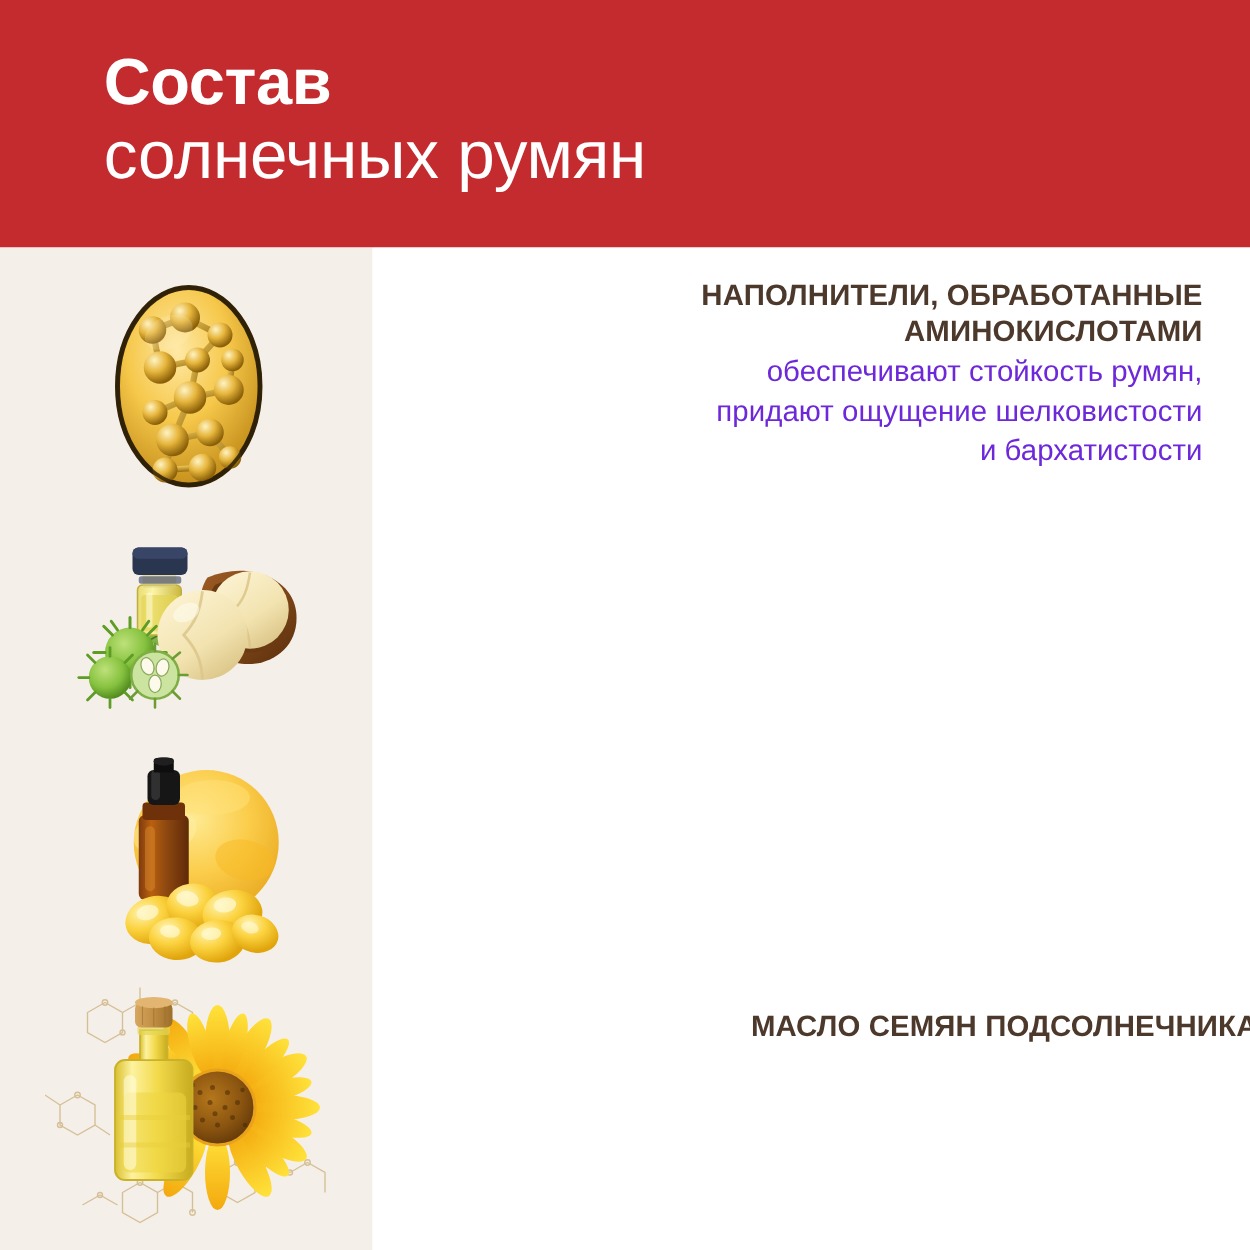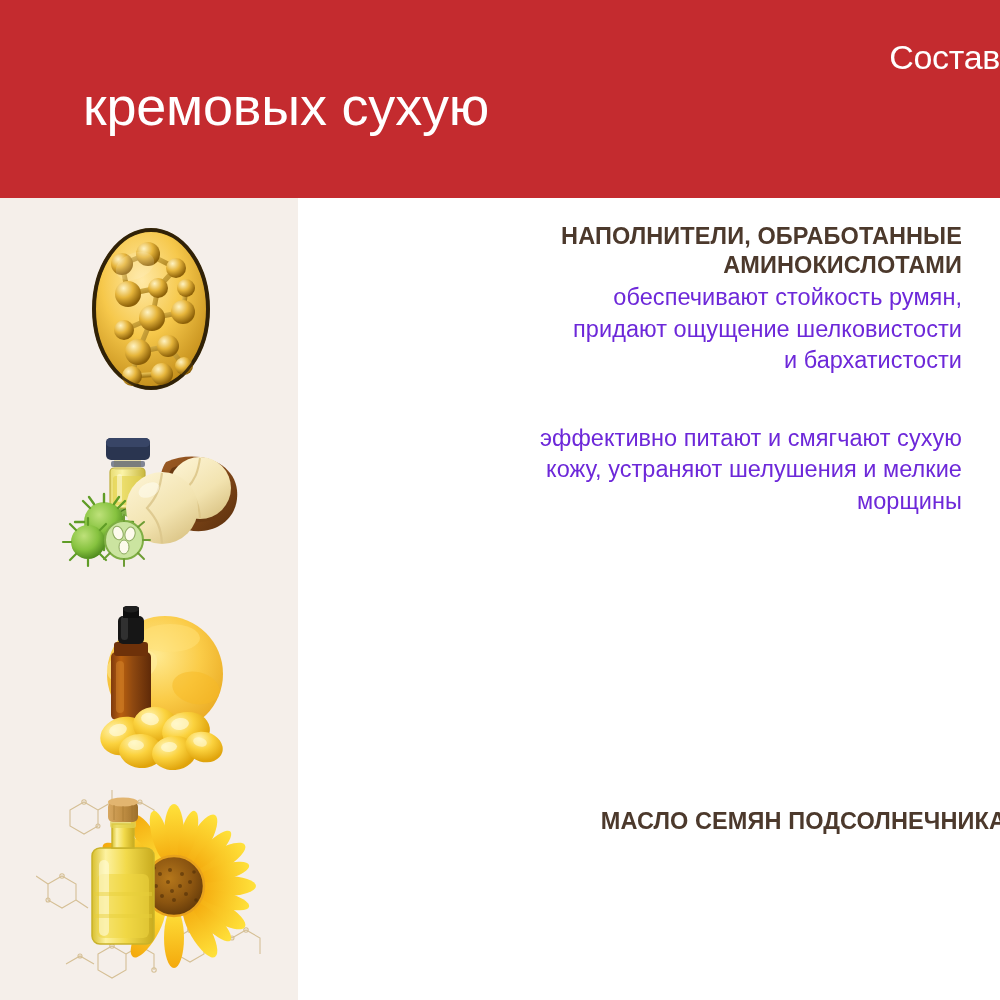--- a/index.html
+++ b/index.html
@@ -20,28 +20,27 @@
   .header {
     position: absolute;
     left: 0; top: 0;
     width: 1000px;
     height: 198px;
     background: #C42B2F;
     box-sizing: border-box;
     padding: 40px 0 0 83px;
   }
   .title-bold {
-    font-size: 34px;
-    font-weight: 400;
+    font-size: 52px;
+    font-weight: 700;
     color: #ffffff;
     line-height: 1.02;
     letter-spacing: -0.3px;
     margin: 0;
     white-space: nowrap;
-    text-align: right;
   }
   .title-light {
     font-size: 54px;
     font-weight: 300;
     color: #ffffff;
     line-height: 1.15;
     letter-spacing: -0.2px;
     margin: 0;
     white-space: nowrap;
   }
@@ -110,21 +109,21 @@
   
   .sun-wrap { left: 36px; top: 590px; width: 232px; height: 200px; }
 </style>
 </head>
 <body>
 
 <div class="page">
 
   <div class="header">
     <div class="title-bold">Состав</div>
-    <div class="title-light">кремовых сухую</div>
+    <div class="title-light">солнечных румян</div>
   </div>
 
   <div class="body-area">
 
     <div class="left-col">
 
       <div class="illu capsule-wrap">
         <svg width="126" height="166" viewBox="0 0 126 166">
           <defs>
             <radialGradient id="capG" cx="42%" cy="32%" r="78%">
@@ -463,23 +462,20 @@
     <div class="right-col">
 
       <div class="text-block" style="top:24px;">
         <div class="blk-title">НАПОЛНИТЕЛИ, ОБРАБОТАННЫЕ АМИНОКИСЛОТАМИ</div>
         <div class="blk-body">обеспечивают стойкость румян,
 придают ощущение шелковистости
 и бархатистости</div>
       </div>
 
       <div class="text-block" style="top:225px;">
-        <div class="blk-body">эффективно питают и смягчают сухую
-кожу, устраняют шелушения и мелкие
-морщины</div>
       </div>
 
       <div class="text-block" style="top:418px;">
       </div>
 
       <div class="text-block" style="top:609px;margin-left:44px;">
         <div class="blk-title">МАСЛО СЕМЯН ПОДСОЛНЕЧНИКА</div>
       </div>
 
     </div>

